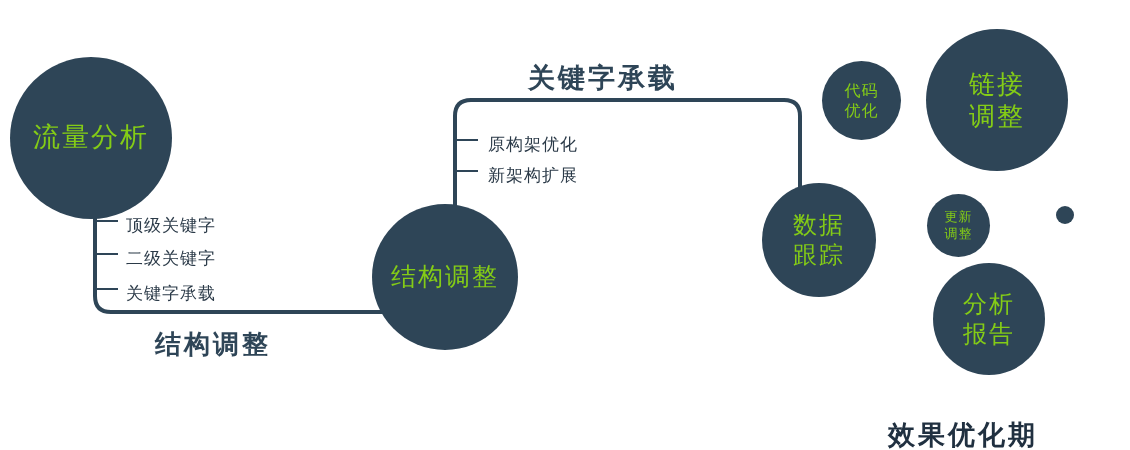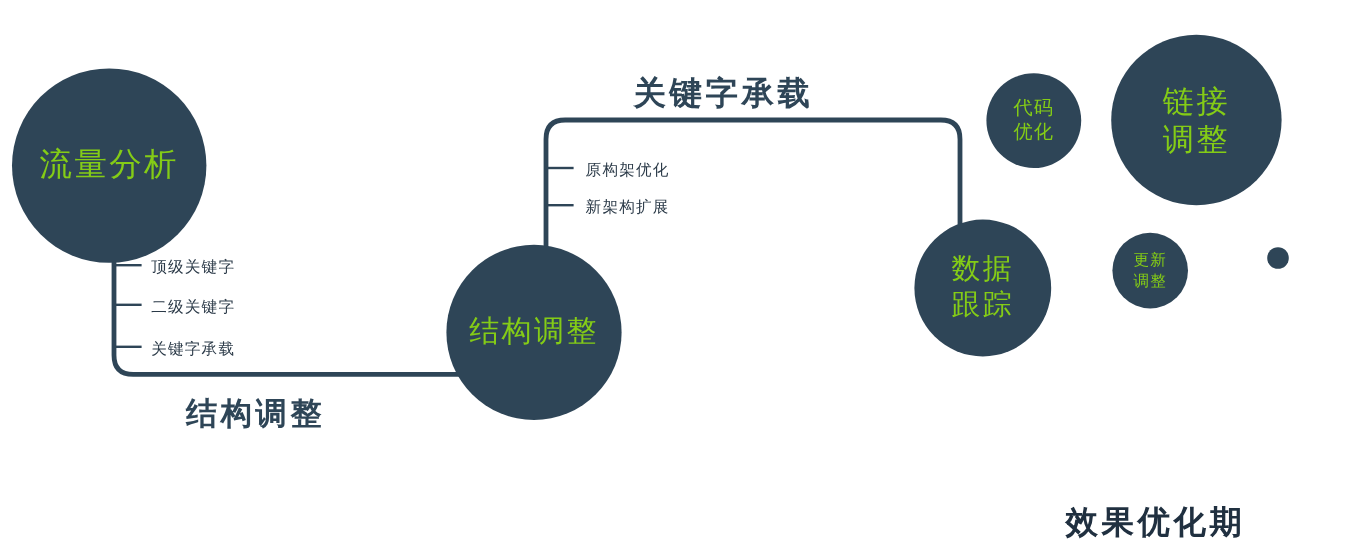--- a/index.html
+++ b/index.html
@@ -17,21 +17,21 @@
     display:flex;align-items:center;justify-content:center;
     text-align:center;z-index:1;
     line-height:1.25;letter-spacing:2px;
   }
   .node .lbl{display:block;}
   .edge-label{
     position:absolute;color:#2e4557;font-weight:bold;z-index:2;
     letter-spacing:3px;white-space:nowrap;
   }
   .small-label{
-    position:absolute;color:#2b3a48;font-size:13px;z-index:2;
+    position:absolute;color:#2b3a48;font-size:17px;z-index:2;
     white-space:nowrap;letter-spacing:1px;
   }
   .footer-label{
     position:absolute;color:#203040;font-size:27px;font-weight:bold;
     letter-spacing:3px;z-index:2;white-space:nowrap;
   }
   .dot{
     position:absolute;border-radius:50%;background:#2e4557;z-index:1;
   }
 </style>
@@ -85,20 +85,26 @@
 
   <div class="node" style="left:927px;top:194px;width:63px;height:63px;font-size:13px;font-weight:normal;letter-spacing:1px;">
     <span>
       <span class="lbl">更新</span>
       <span class="lbl">调整</span>
     </span>
   </div>
 
   <div class="dot" style="left:1056px;top:206px;width:18px;height:18px;"></div>
 
+  <div class="node" style="left:933px;top:263px;width:112px;height:112px;font-size:24px;">
+    <span>
+      <span class="lbl">分析</span>
+      <span class="lbl">报告</span>
+    </span>
+  </div>
 
   <div class="edge-label" style="left:528px;top:60px;font-size:27px;">关键字承载</div>
 
   <div class="edge-label" style="left:155px;top:327px;font-size:26px;">结构调整</div>
 
   <div class="small-label" style="left:126px;top:214px;">顶级关键字</div>
   <div class="small-label" style="left:126px;top:247px;">二级关键字</div>
   <div class="small-label" style="left:126px;top:282px;">关键字承载</div>
 
   <div class="small-label" style="left:488px;top:133px;">原构架优化</div>

